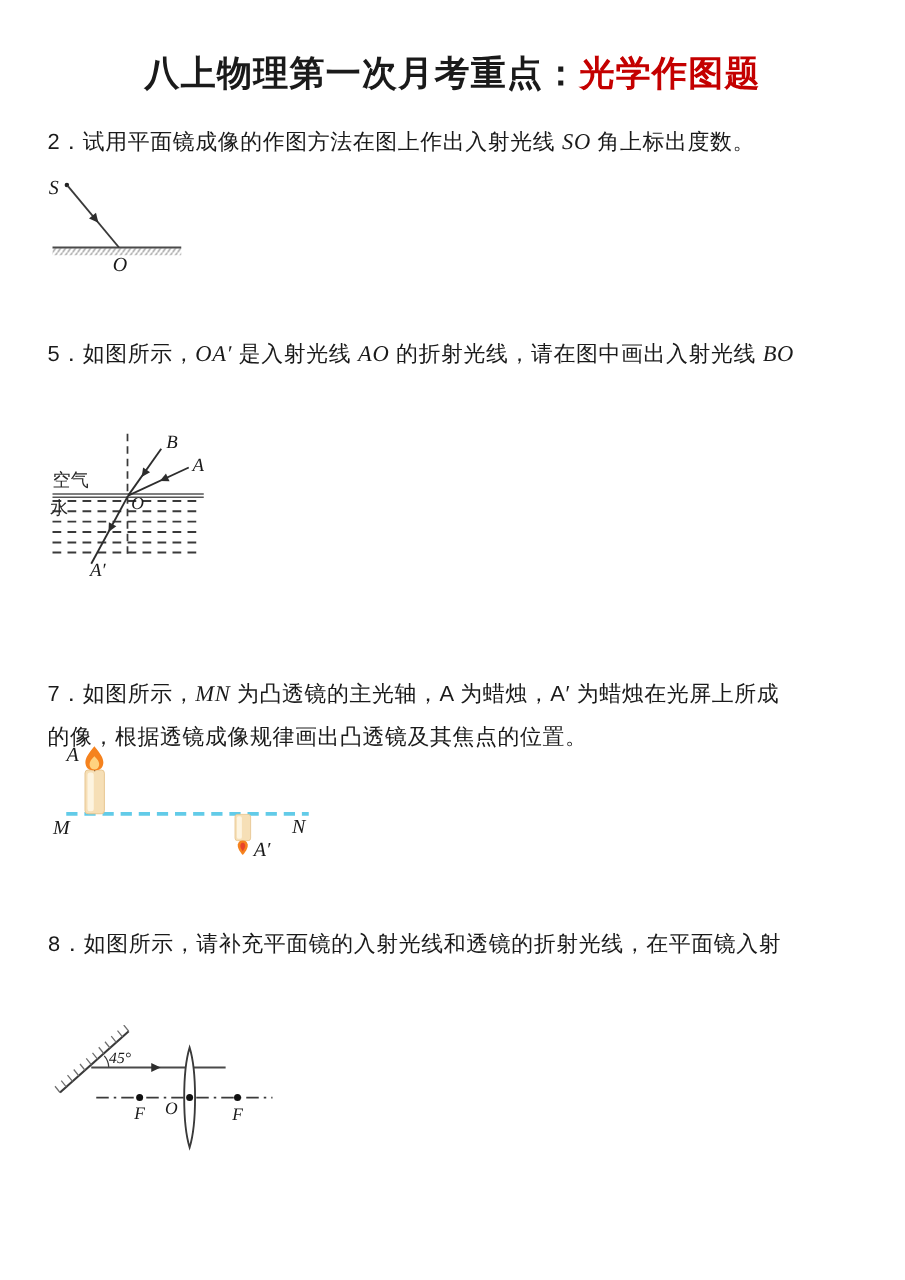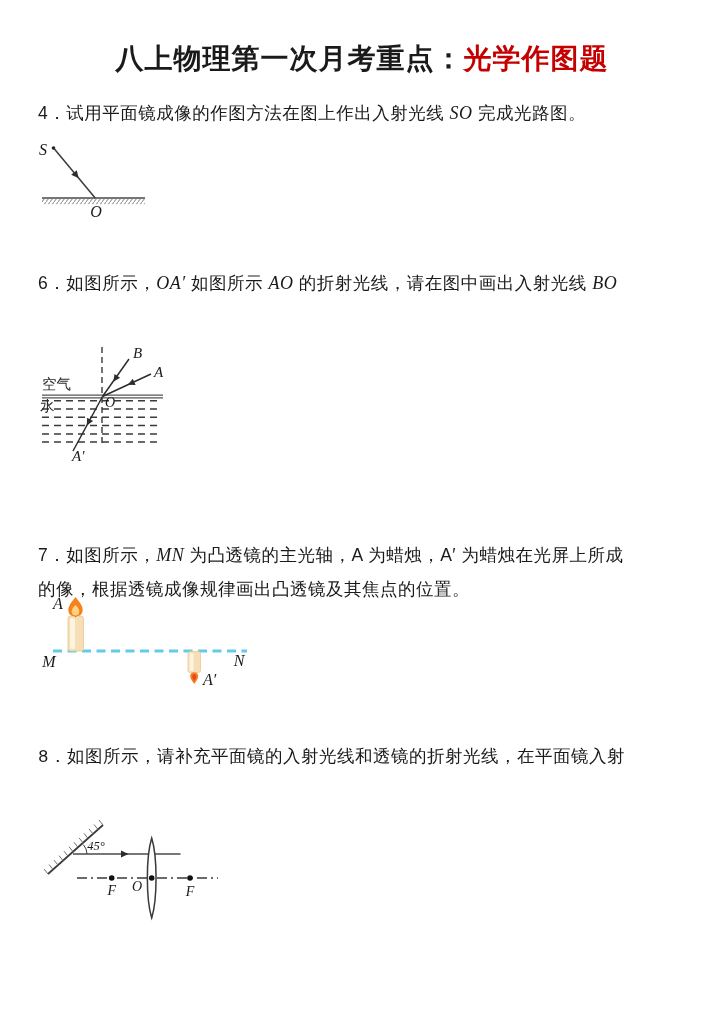--- a/index.html
+++ b/index.html
@@ -33,41 +33,41 @@
 </head>
 <body>
 
 <div class="page">
 
   <div class="title">
     <span>八上物理第一次月考重点：</span><span class="red">光学作图题</span>
   </div>
 
   <div class="qtext q5-text">
-    <span>4．试用平面镜成像的作图方法在图上作出入射光线 </span><span class="var">SO</span><span> 完成光路图。</span>
+    <span>2．试用平面镜成像的作图方法在图上作出入射光线 </span><span class="var">SO</span><span> 角上标出度数。</span>
   </div>
 
   <svg class="diagram d5" width="160" height="92" viewBox="0 0 160 92">
     <defs>
       <pattern id="hatch5" width="4" height="5.5" patternUnits="userSpaceOnUse">
         <line x1="0" y1="5.5" x2="4" y2="0" stroke="#8f8f8f" stroke-width="1"></line>
       </pattern>
     </defs>
     <rect x="12" y="62.6" width="103" height="5.6" fill="url(#hatch5)"></rect>
     <line x1="12" y1="62" x2="115" y2="62" stroke="#4a4a4a" stroke-width="1.7"></line>
     <circle cx="23.5" cy="12" r="1.8" fill="#222"></circle>
     <line x1="24" y1="12.5" x2="65.2" y2="62" stroke="#3a3a3a" stroke-width="1.5"></line>
     <polygon points="0,-3.6 7.5,0 0,3.6" transform="translate(44,36.5) rotate(50.6)" fill="#2d2d2d"></polygon>
     <text class="lbl" x="13" y="19" font-size="16" text-anchor="middle">S</text>
     <text class="lbl" x="66" y="81" font-size="16" text-anchor="middle">O</text>
   </svg>
 
   <div class="qtext q6-text">
     <div>
-      <span>6．如图所示，</span><span class="var">OA′</span><span> 如图所示 </span><span class="var">AO</span><span> 的折射光线，请在图中画出入射光线 </span><span class="var">BO</span>
+      <span>5．如图所示，</span><span class="var">OA′</span><span> 是入射光线 </span><span class="var">AO</span><span> 的折射光线，请在图中画出入射光线 </span><span class="var">BO</span>
     </div>
   </div>
 
   <svg class="diagram d6" width="150" height="122" viewBox="0 0 150 122">
     <line x1="72" y1="4" x2="72" y2="101" stroke="#3a3a3a" stroke-width="1.4" stroke-dasharray="6 4"></line>
     <line x1="12" y1="52.2" x2="133" y2="52.2" stroke="#555" stroke-width="1.2"></line>
     <line x1="12" y1="54.8" x2="133" y2="54.8" stroke="#555" stroke-width="1.2"></line>
     <g stroke="#3a3a3a" stroke-width="1.5" stroke-dasharray="7 5">
       <line x1="12" y1="57.8" x2="132" y2="57.8"></line>
       <line x1="12" y1="66" x2="132" y2="66"></line>

